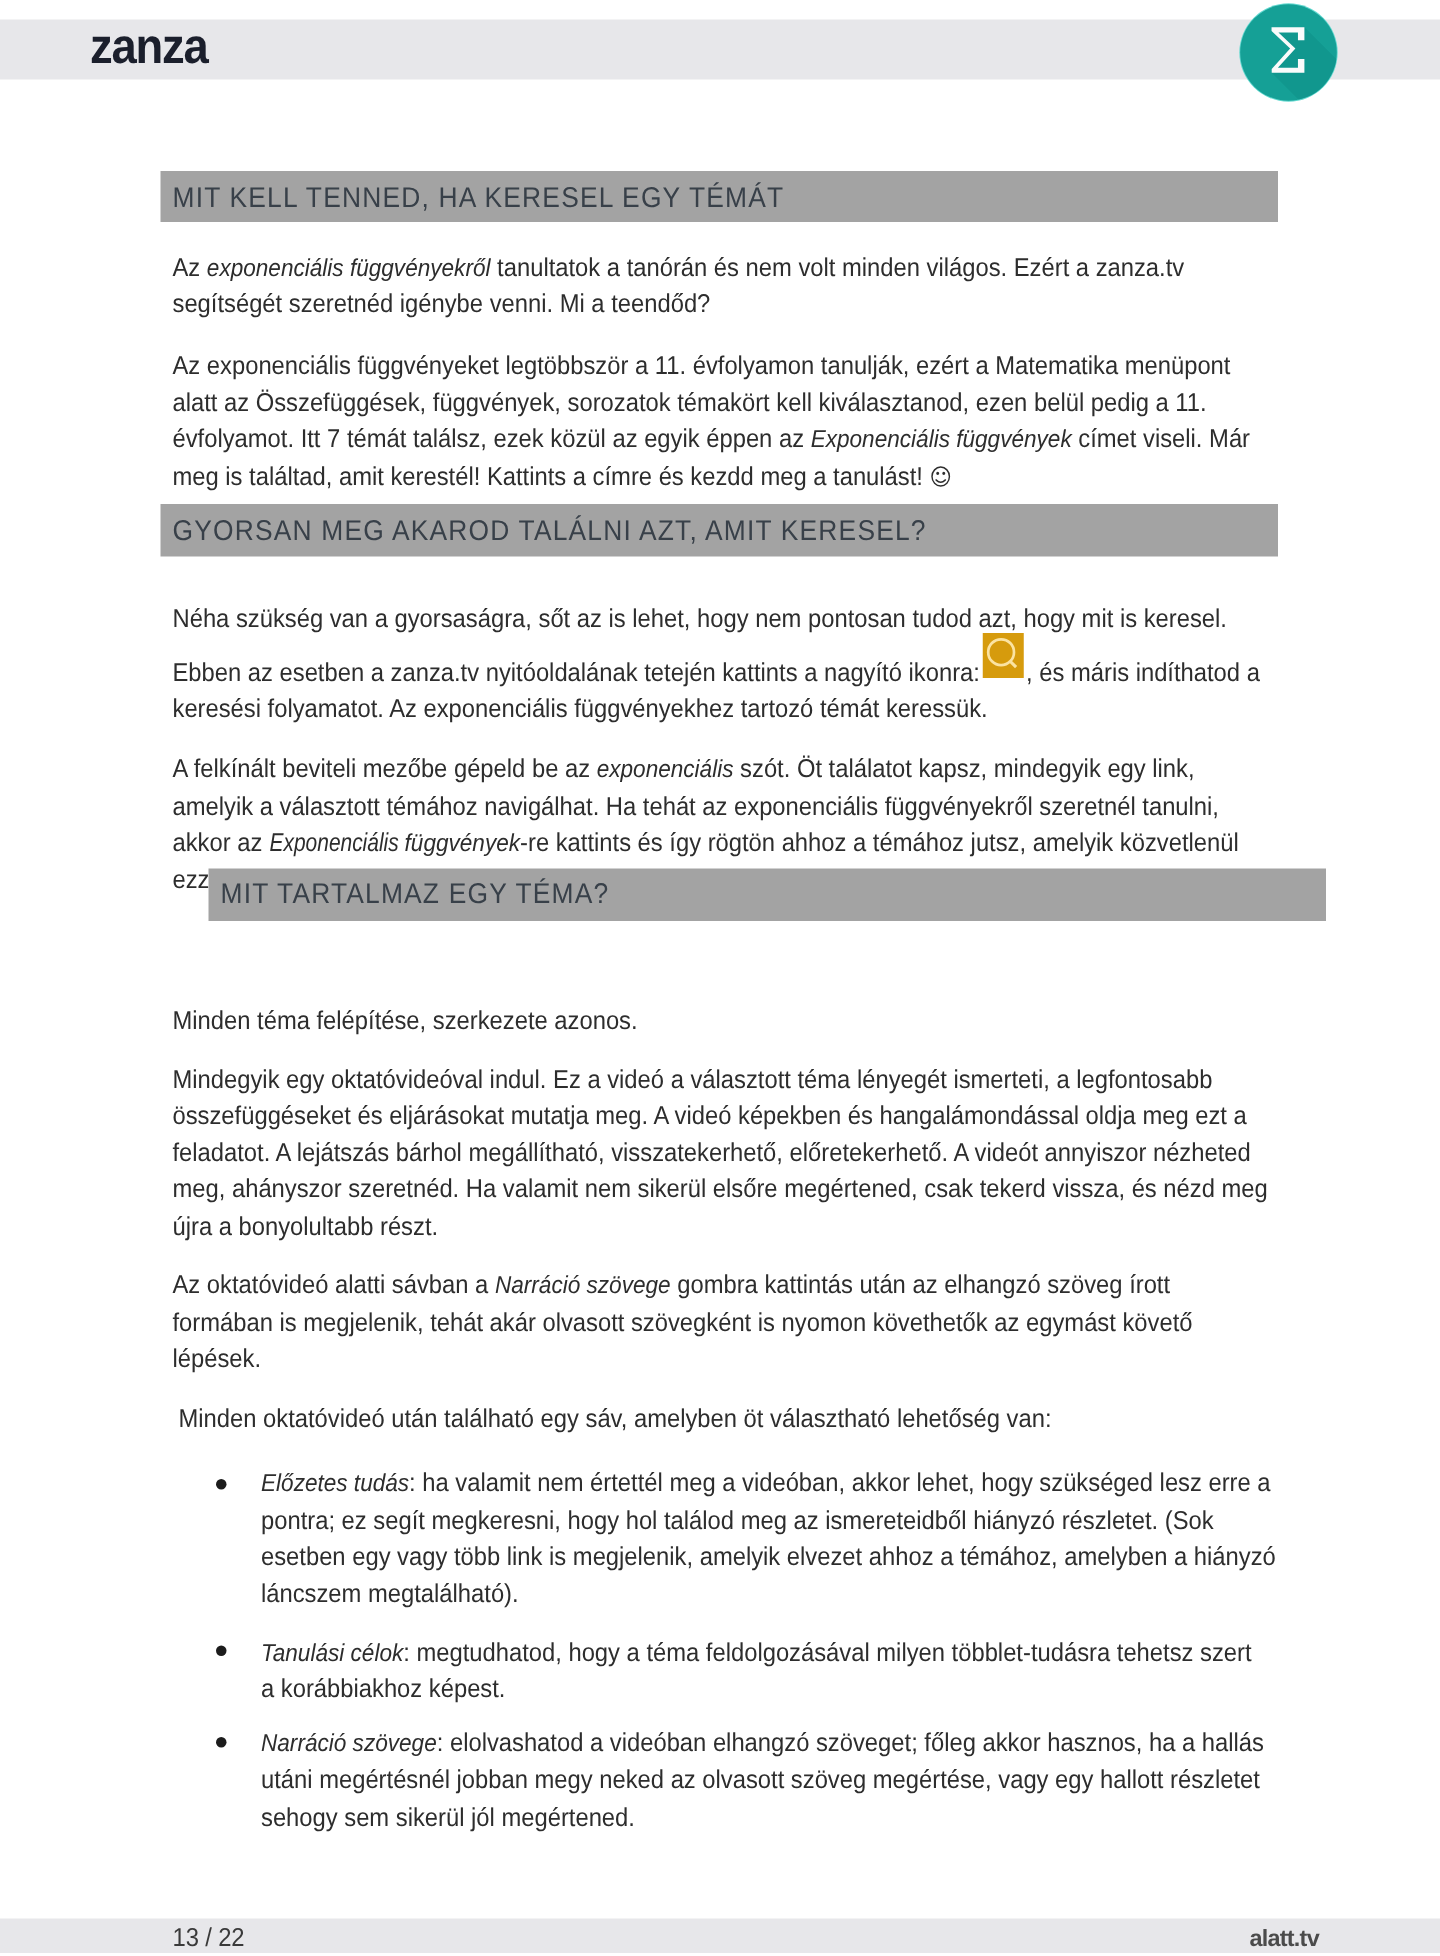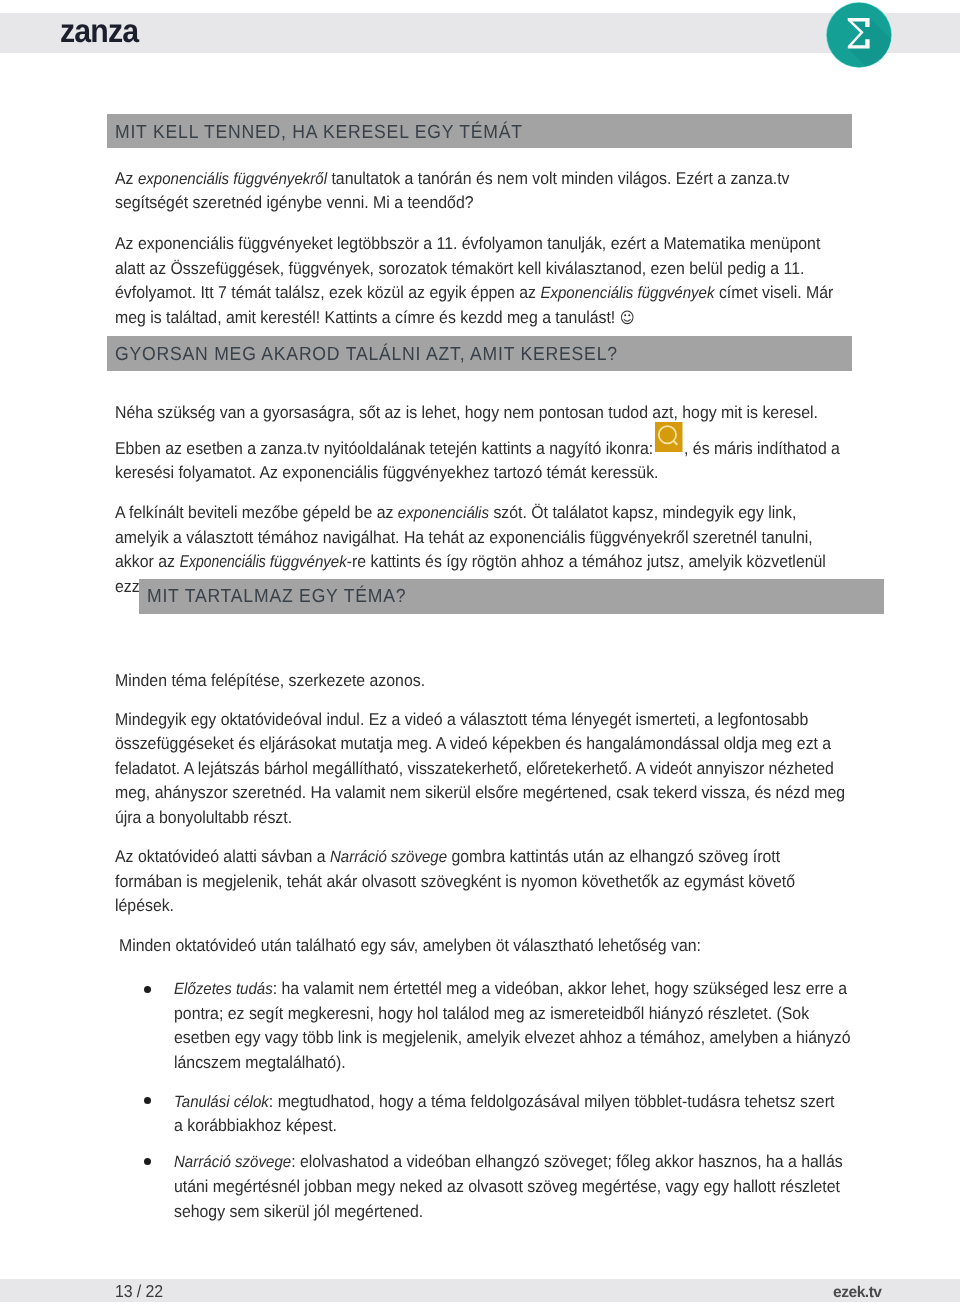--- a/index.html
+++ b/index.html
@@ -110,14 +110,14 @@
       <div class="tl" style="left: 173.8px; top: 1092.6px;"><i>Tanulási célok</i><span>: megtudhatod, hogy a téma feldolgozásával milyen többlet-tudásra tehetsz szert</span></div>
       <div class="tl" style="left: 173.8px; top: 1117.1px;"><span>a korábbiakhoz képest.</span></div>
       <div class="bullet" style="left: 143.7px; top: 1158.4px;"></div>
       <div class="tl" style="left: 173.8px; top: 1153.4px;"><i>Narráció szövege</i><span>: elolvashatod a videóban elhangzó szöveget; főleg akkor hasznos, ha a hallás</span></div>
       <div class="tl" style="left: 173.8px; top: 1178px;"><span>utáni megértésnél jobban megy neked az olvasott szöveg megértése, vagy egy hallott részletet</span></div>
       <div class="tl" style="left: 173.8px; top: 1202.6px;"><span>sehogy sem sikerül jól megértened.</span></div>
     </div>
 
   <div class="footer-band"></div>
   <div class="page-num">13 / 22</div>
-  <div class="footer-brand">ezek.tv</div>
+  <div class="footer-brand">alatt.tv</div>
 </div>
 
 </body></html>

